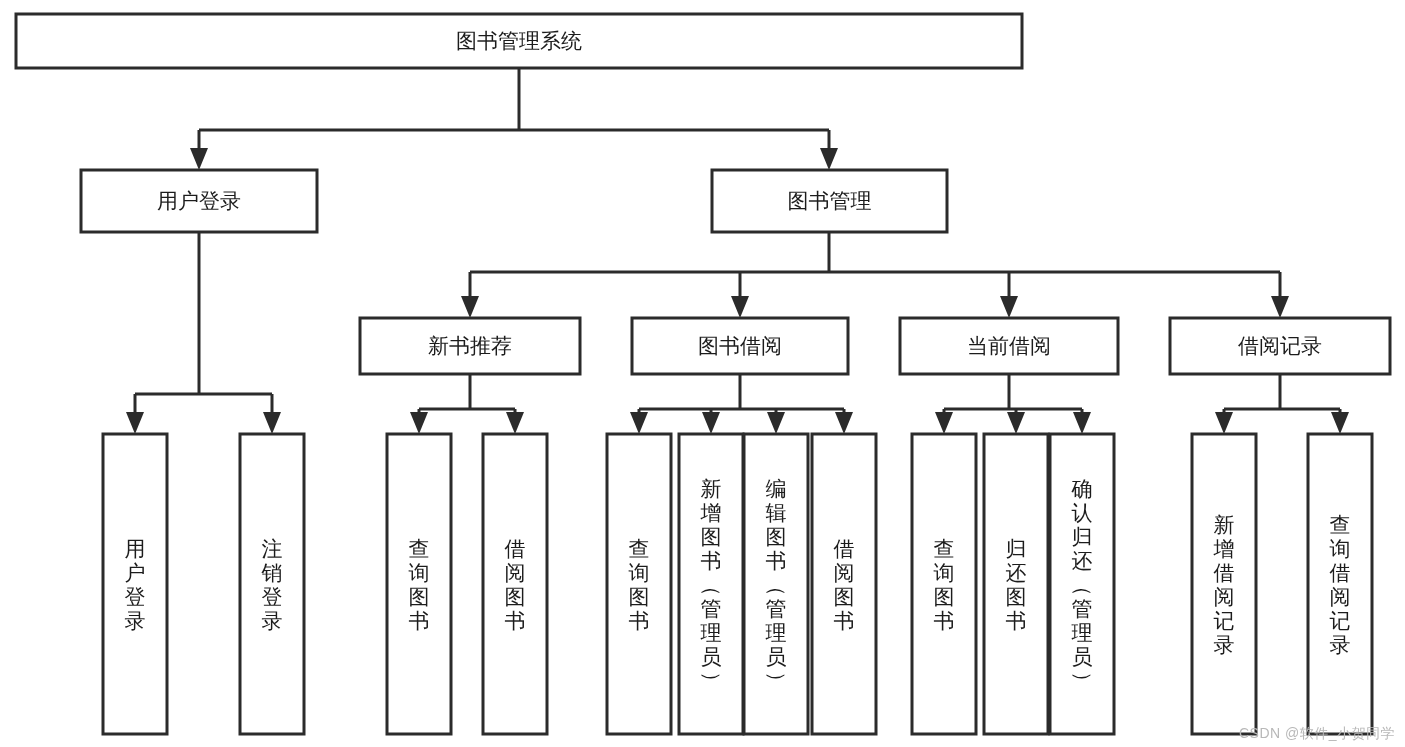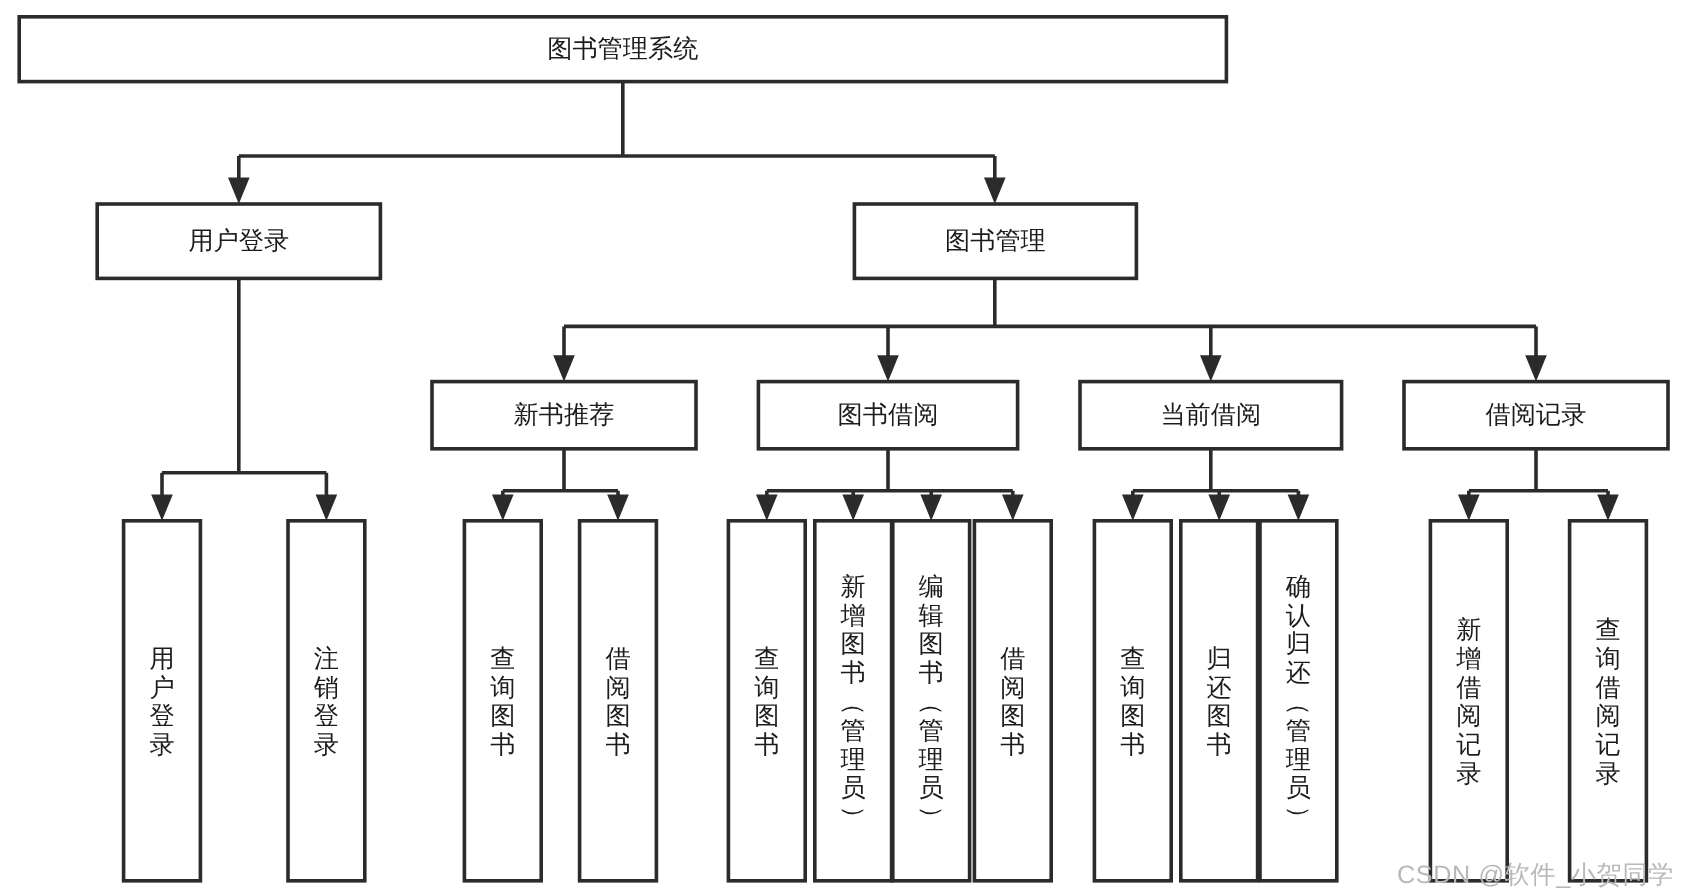--- a/index.html
+++ b/index.html
@@ -45,21 +45,21 @@
     font-size: 21px;
     fill: #1c1c1c;
     text-anchor: middle;
     dominant-baseline: middle;
   }
   .watermark {
     position: absolute;
     right: 10px;
     bottom: 4px;
     font-family: "Liberation Sans", "DejaVu Sans", sans-serif;
-    font-size: 21px;
+    font-size: 14px;
     color: #b8b8b8;
     white-space: nowrap;
     letter-spacing: 0.5px;
   }
 </style>
 </head>
 <body>
 
 <div id="diagram-root">
 

